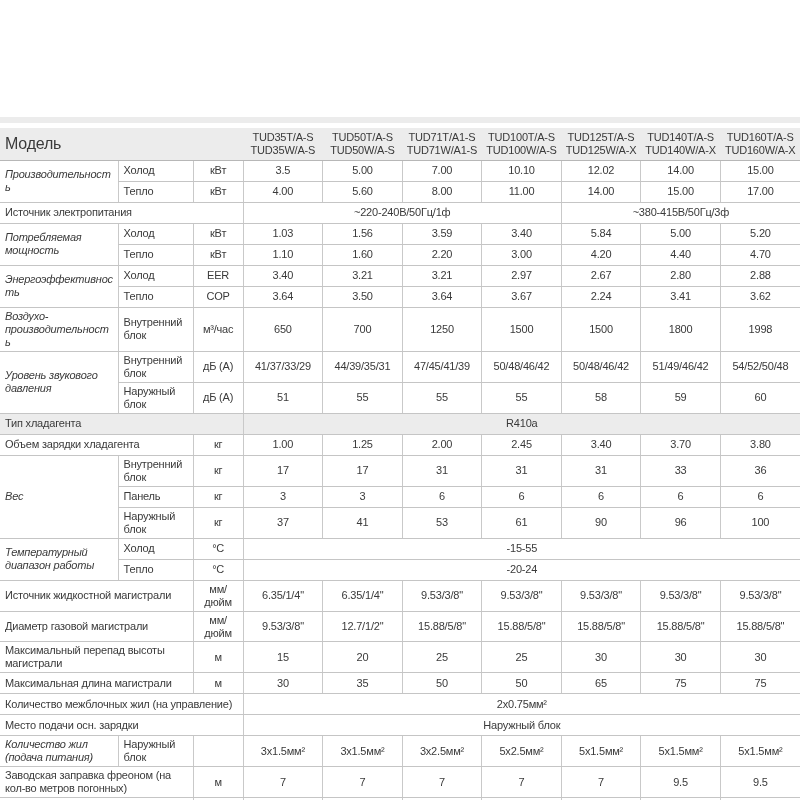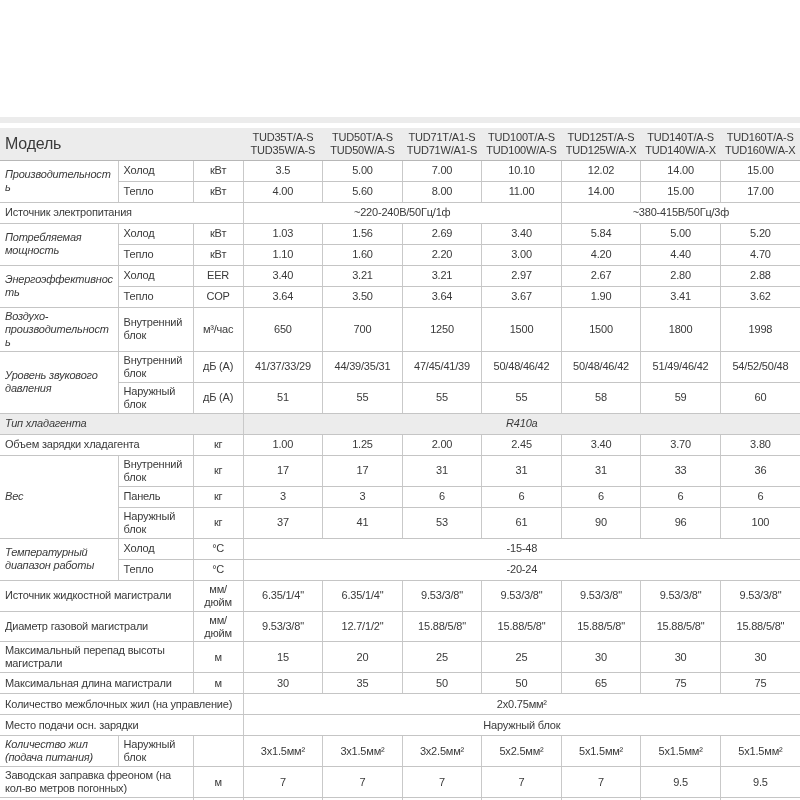--- a/index.html
+++ b/index.html
@@ -10,21 +10,21 @@
   col.c-label{width:118px;} col.c-sub{width:75px;} col.c-unit{width:50px;} col.c-data{width:79.5px;}
   th,td{padding:2px 4px;vertical-align:middle;line-height:1.18;font-weight:normal;
     letter-spacing:-0.2px;border-bottom:1px solid #c5c5c5;word-wrap:break-word;}
   thead th{background:#ececec;border-bottom:1px solid #b7b7b7;}
   thead .model-label{text-align:left;font-size:16px;padding-left:5px;}
   thead .model-cell{text-align:center;font-size:11px;padding:3px 1px;}
   tbody td{height:16px;}
   td.bl{border-left:1px solid #c9c9c9;}
   td.lab{text-align:left;padding-left:5px;}
   td.c{text-align:center;}
-  tr.shaded td{background:#ececec;font-style:italic;}
+  tr.shaded td{background:#ececec;}
   td.vtop{vertical-align:middle;font-style:italic;}
 </style>
 </head>
 <body>
 
 <div class="page">
   <div class="strip"></div>
   <table>
     <colgroup>
       <col class="c-label">
@@ -99,21 +99,21 @@
           <td colspan="3" class="lab">Источник электропитания</td>
           <td colspan="4" class="c bl">~220-240В/50Гц/1ф</td>
           <td colspan="3" class="c bl">~380-415В/50Гц/3ф</td>
         </tr>
         <tr>
           <td rowspan="2" class="lab vtop">Потребляемая мощность</td>
           <td class="lab bl">Холод</td>
           <td class="c bl">кВт</td>
           <td class="c bl">1.03</td>
           <td class="c bl">1.56</td>
-          <td class="c bl">2.69</td>
+          <td class="c bl">3.59</td>
           <td class="c bl">3.40</td>
           <td class="c bl">5.84</td>
           <td class="c bl">5.00</td>
           <td class="c bl">5.20</td>
         </tr>
         <tr>
           <td class="lab bl">Тепло</td>
           <td class="c bl">кВт</td>
           <td class="c bl">1.10</td>
           <td class="c bl">1.60</td>
@@ -135,21 +135,21 @@
           <td class="c bl">2.80</td>
           <td class="c bl">2.88</td>
         </tr>
         <tr>
           <td class="lab bl">Тепло</td>
           <td class="c bl">COP</td>
           <td class="c bl">3.64</td>
           <td class="c bl">3.50</td>
           <td class="c bl">3.64</td>
           <td class="c bl">3.67</td>
-          <td class="c bl">1.90</td>
+          <td class="c bl">2.24</td>
           <td class="c bl">3.41</td>
           <td class="c bl">3.62</td>
         </tr>
         <tr>
           <td rowspan="1" class="lab vtop">Воздухо-производительность</td>
           <td class="lab bl">Внутренний блок</td>
           <td class="c bl">м³/час</td>
           <td class="c bl">650</td>
           <td class="c bl">700</td>
           <td class="c bl">1250</td>
@@ -227,21 +227,21 @@
           <td class="c bl">53</td>
           <td class="c bl">61</td>
           <td class="c bl">90</td>
           <td class="c bl">96</td>
           <td class="c bl">100</td>
         </tr>
         <tr>
           <td rowspan="2" class="lab vtop">Температурный диапазон работы</td>
           <td class="lab bl">Холод</td>
           <td class="c bl">°С</td>
-          <td colspan="7" class="c bl">-15-48</td>
+          <td colspan="7" class="c bl">-15-55</td>
         </tr>
         <tr>
           <td class="lab bl">Тепло</td>
           <td class="c bl">°С</td>
           <td colspan="7" class="c bl">-20-24</td>
         </tr>
         <tr>
           <td colspan="2" class="lab">Источник жидкостной магистрали</td>
           <td class="c bl">мм/дюйм</td>
           <td class="c bl">6.35/1/4"</td>

